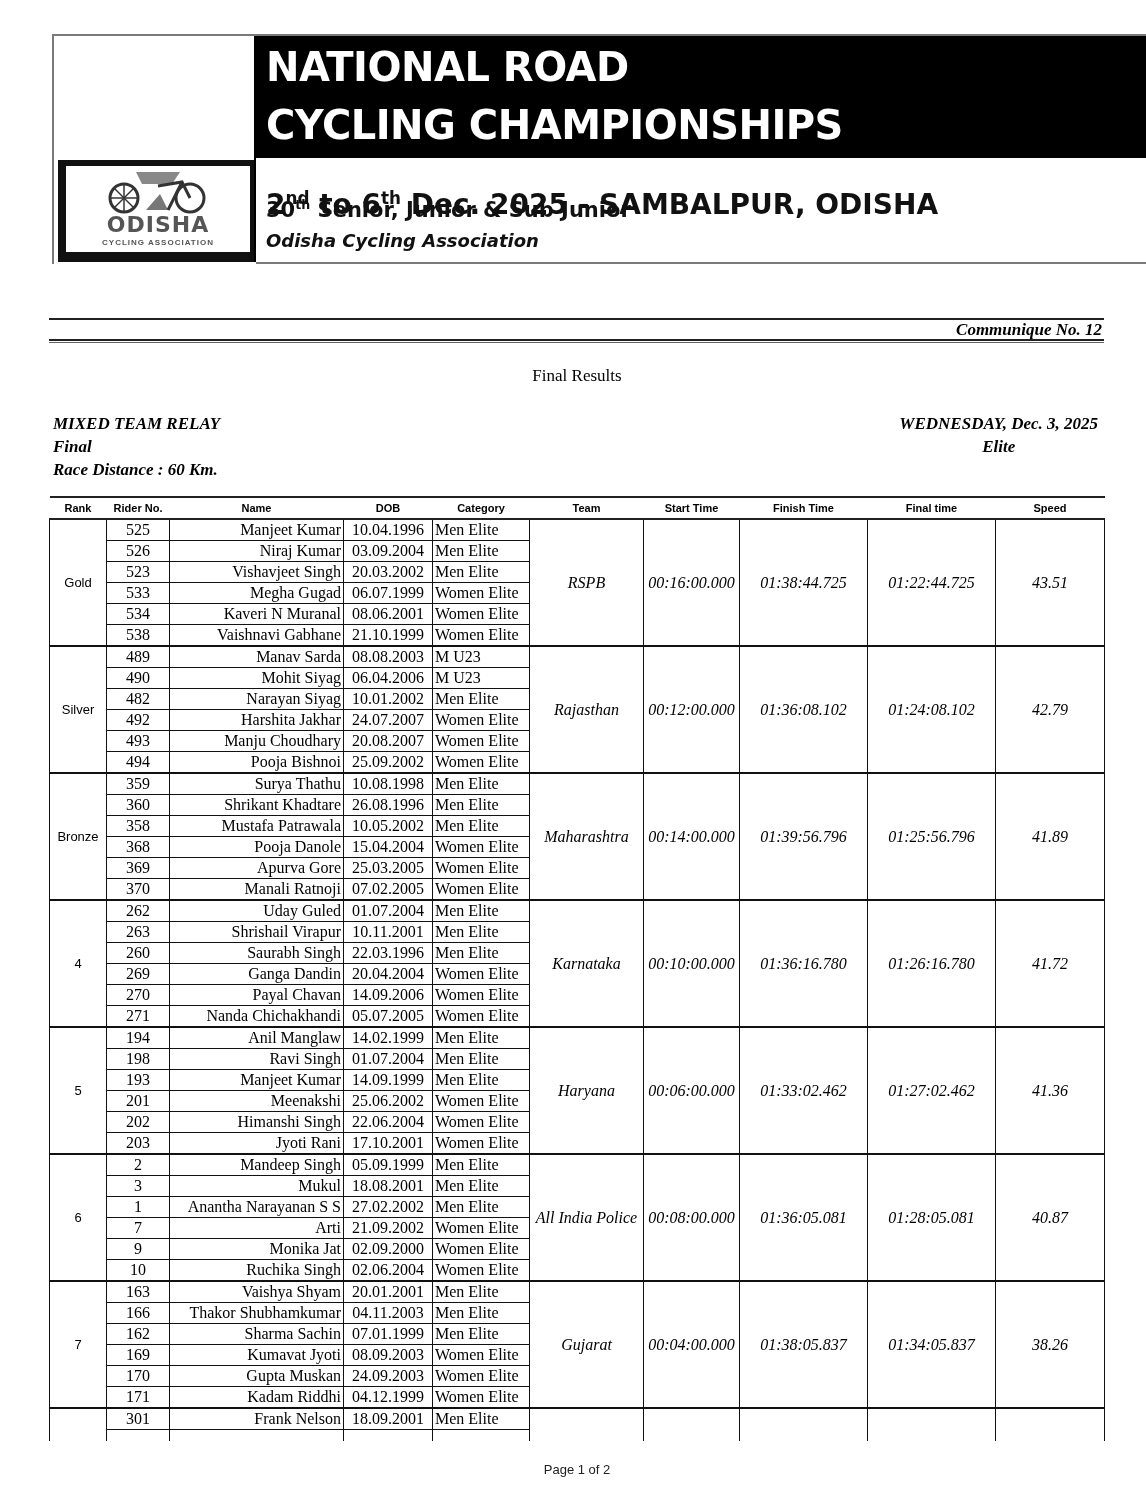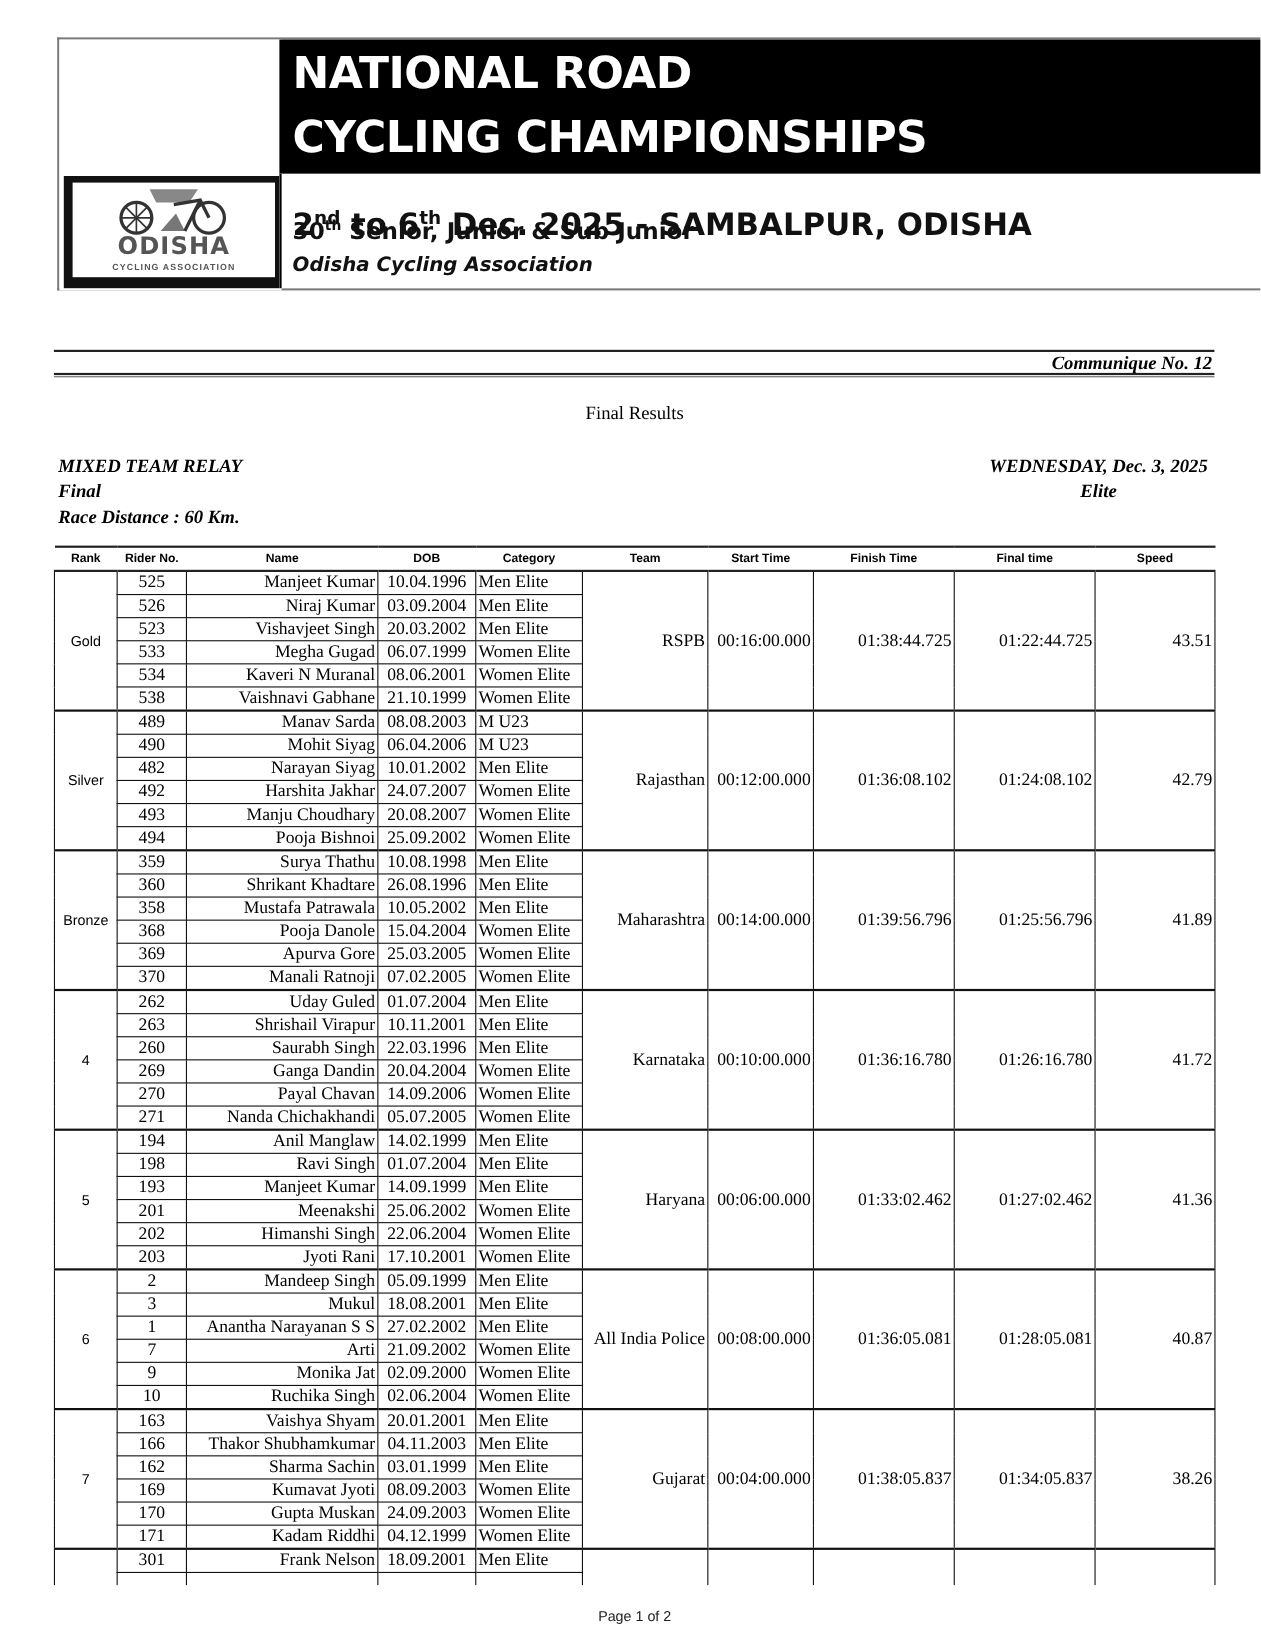--- a/index.html
+++ b/index.html
@@ -37,21 +37,21 @@
 
   
   .rtable { position:absolute; left:49px; top:496px; width:1055px; border-collapse:collapse; table-layout:fixed; }
   .rtable thead th { font-family:"Liberation Sans", sans-serif; font-weight:bold; font-size:11px; height:20px; padding:0; border-top:2px solid #222; border-bottom:2px solid #222; text-align:center; }
   .rtable td { border:1.5px solid #111; padding:0 2px; font-size:16px; height:20px; line-height:20px; white-space:nowrap; overflow:hidden; }
   .rtable td.rank { font-family:"Liberation Sans", sans-serif; font-size:13px; text-align:center; }
   .rtable td.num { text-align:center; }
   .rtable td.name { text-align:right; }
   .rtable td.dob { text-align:center; }
   .rtable td.cat { text-align:left; }
-  .rtable td.c { text-align:right; }
+  .rtable td.c { text-align:center;font-style:italic; }
   .rtable tr.group-start td { border-top:2px solid #111; }
 
   .footer { position:absolute; left:0; width:1154px; top:1462px; text-align:center; font-family:"Liberation Sans", sans-serif; font-size:13px; color:#222; }
   .clip { position:absolute; left:0; top:1441px; width:1146px; height:59px; background:#fff; }
 </style>
 </head>
 <body>
 
 <div class="banner">
   <div class="logo-col">
@@ -398,21 +398,21 @@
       </tr>
       <tr>
         <td class="num">166</td>
         <td class="name">Thakor Shubhamkumar</td>
         <td class="dob">04.11.2003</td>
         <td class="cat">Men Elite</td>
       </tr>
       <tr>
         <td class="num">162</td>
         <td class="name">Sharma Sachin</td>
-        <td class="dob">03.01.1999</td>
+        <td class="dob">07.01.1999</td>
         <td class="cat">Men Elite</td>
       </tr>
       <tr>
         <td class="num">169</td>
         <td class="name">Kumavat Jyoti</td>
         <td class="dob">08.09.2003</td>
         <td class="cat">Women Elite</td>
       </tr>
       <tr>
         <td class="num">170</td>

